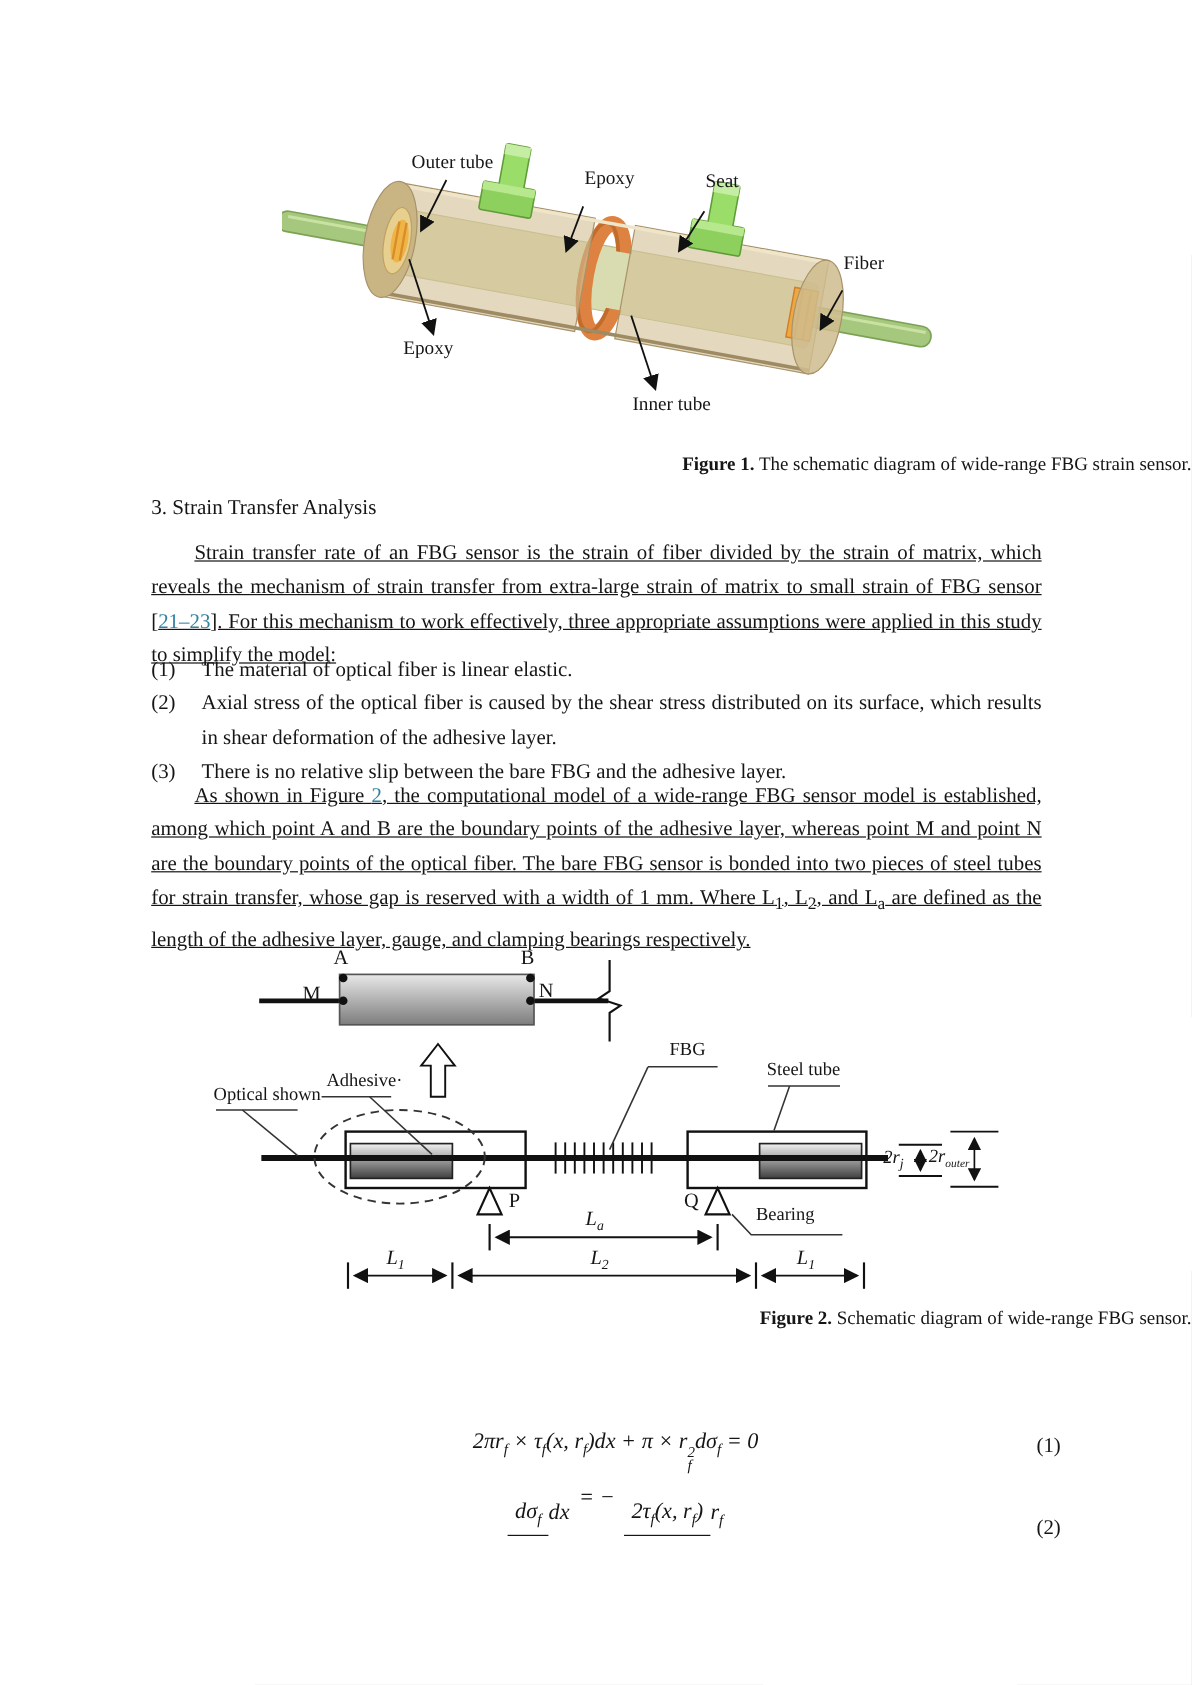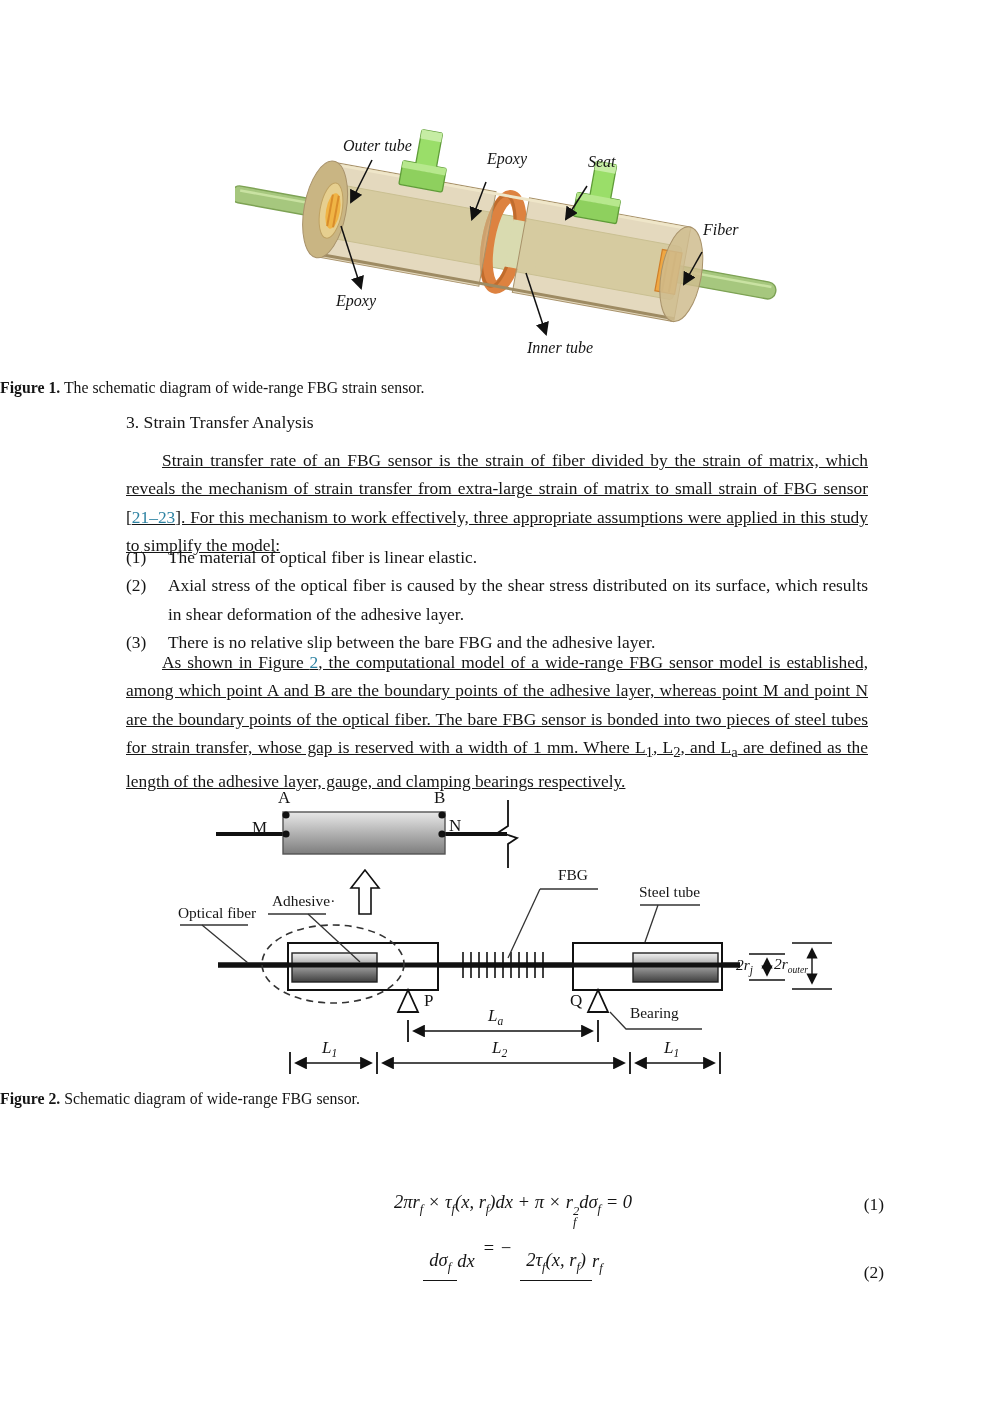--- a/index.html
+++ b/index.html
@@ -7,21 +7,21 @@
         font-family:"Liberation Serif",serif;color:#151515;overflow:hidden;}
   .abs{position:absolute;}
   
   .hdr{top:88px;left:126px;width:742px;display:flex;justify-content:space-between;font-size:16.2px;}
   .it{font-style:italic;} .bd{font-weight:bold;}
   
   .bodytext{font-size:17.4px;line-height:28.4px;text-align:justify;}
   .ind{text-indent:36px;text-decoration:underline;}
   a.ref{color:#2e83a3;text-decoration:none;cursor:pointer;}
   
-  .caption{width:993px;text-align:left;font-size:15.8px;}
+  .caption{width:993px;text-align:right;font-size:15.8px;}
   .heading{font-size:17.6px;font-weight:normal;}
   
   .plist{display:flex;flex-direction:column;}
   .pl-item{display:flex;}
   .pl-num{width:42px;flex:none;}
   .pl-text{flex:1;text-align:justify;}
   
   .flabel{position:absolute;font-size:16px;white-space:nowrap;}
   .flabel.small{font-size:15.4px;}
   .flabel.letter{font-size:17px;}
@@ -38,21 +38,21 @@
   .fden{padding-top:1px;display:block;}
   .eqop{margin:0 4px;}
   svg{display:block;}
 </style>
 </head>
 <body>
 
 <div class="page">
 
 
-  <div class="abs" style="left:235px;top:124px;width:560px;height:250px;font-style:italic;">
+  <div class="abs" style="left:235px;top:114px;width:560px;height:250px;">
     <svg width="560" height="250" viewBox="0 0 560 250">
       <defs>
         <marker id="ar1" viewBox="0 0 10 10" refX="8.5" refY="5" markerWidth="9" markerHeight="9" orient="auto">
             <path d="M0,0 L10,5 L0,10 z" fill="#111"></path>
           </marker>
       </defs>
       <g transform="rotate(10.3 280 120)">
 
         <rect x="-8" y="112" width="553" height="17" rx="8" fill="#a6c77e" stroke="#7da254" stroke-width="1.4"></rect>
         <line x1="0" y1="116.5" x2="540" y2="116.5" stroke="#c9e2a2" stroke-width="2.5"></line>
@@ -220,21 +220,21 @@
         <line x1="652" y1="163" x2="692" y2="163" stroke-width="1.6"></line>
         <line x1="652" y1="209" x2="692" y2="209" stroke-width="1.6"></line>
         <line x1="672" y1="169" x2="672" y2="203" stroke-width="1.4" marker-start="url(#ar2)" marker-end="url(#ar2)"></line>
       </g>
     </svg>
 
     <div class="flabel letter" style="left:138px;top:8px;">A</div>
     <div class="flabel letter" style="left:294px;top:8px;">B</div>
     <div class="flabel letter" style="left:112px;top:38px;">M</div>
     <div class="flabel letter" style="left:309px;top:36px;">N</div>
-    <div class="flabel small" style="left:38px;top:124px;">Optical fiber</div>
+    <div class="flabel small" style="left:38px;top:124px;">Optical shown</div>
     <div class="flabel small" style="left:132px;top:112px;">Adhesive·</div>
     <div class="flabel small" style="left:418px;top:86px;">FBG</div>
     <div class="flabel small" style="left:499px;top:103px;">Steel tube</div>
     <div class="flabel letter" style="left:284px;top:211px;">P</div>
     <div class="flabel letter" style="left:430px;top:211px;">Q</div>
     <div class="flabel small" style="left:490px;top:224px;">Bearing</div>
     <div class="flabel dim" style="left:596px;top:176px;font-size:15.5px;"><span>2r</span><sub>j</sub></div>
     <div class="flabel dim" style="left:634px;top:175px;font-size:15.5px;"><span>2r</span><sub style="font-size:9.5px;">outer</sub></div>
     <div class="flabel dim" style="left:348px;top:226px;"><span>L</span><sub>a</sub></div>
     <div class="flabel dim" style="left:182px;top:258px;"><span>L</span><sub>1</sub></div>

